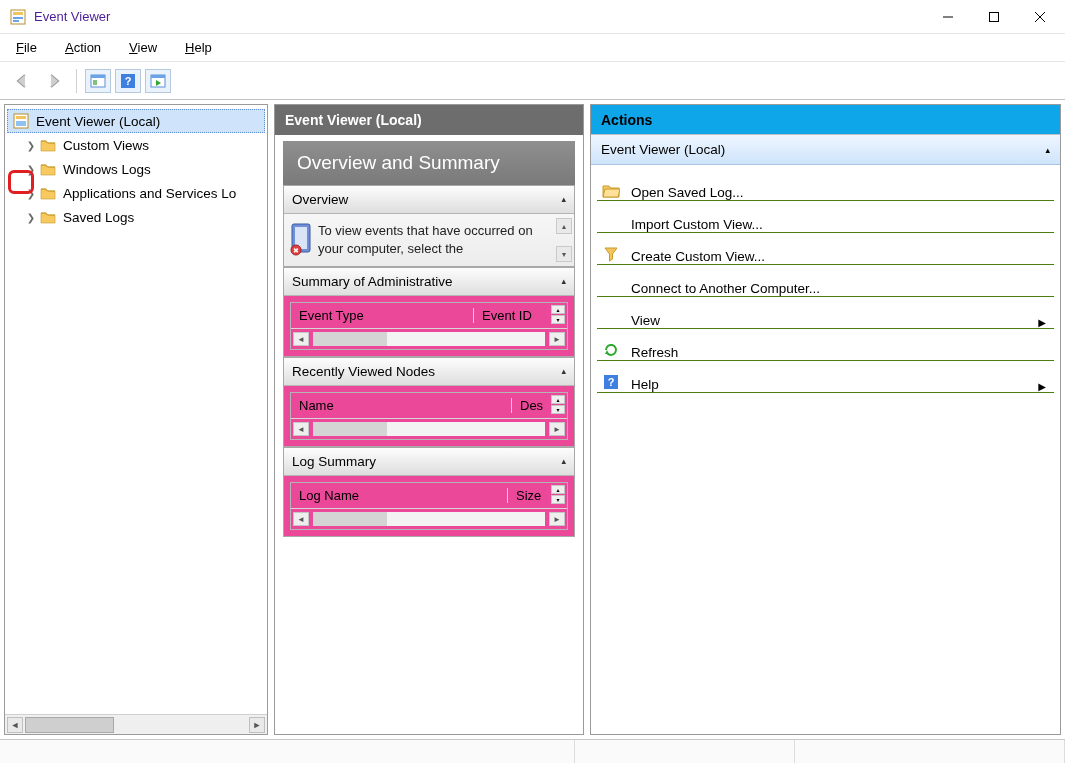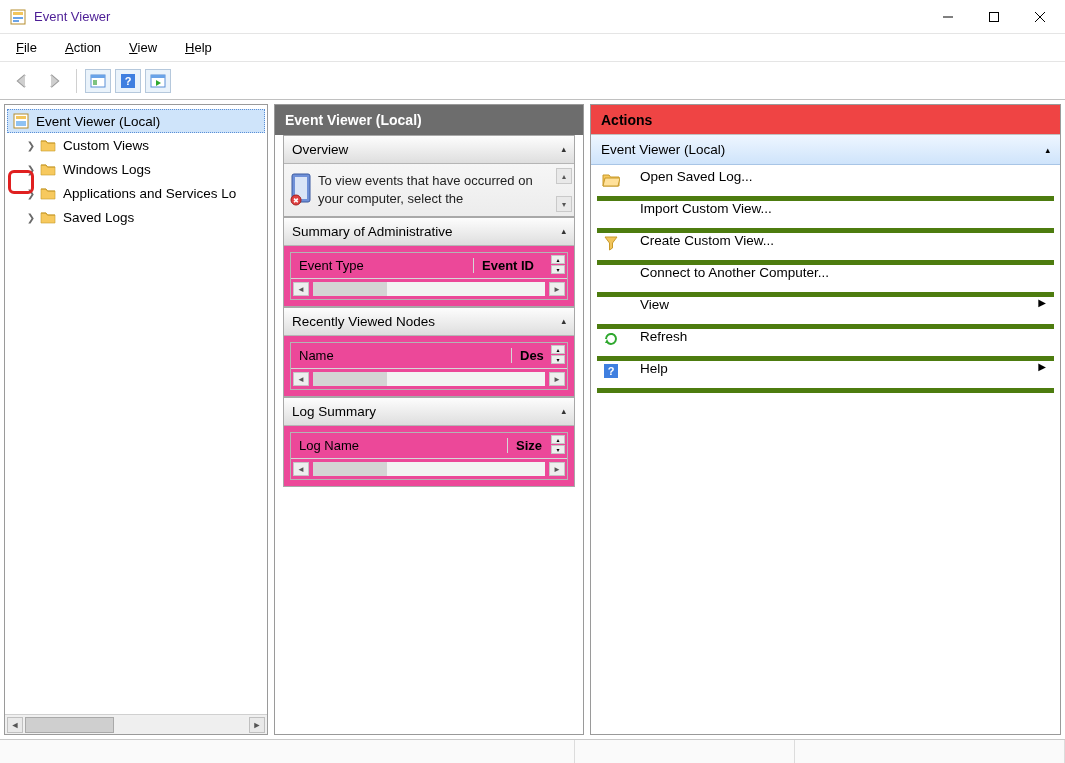--- a/index.html
+++ b/index.html
@@ -58,34 +58,34 @@
 
   .overview-body { display:flex; align-items:flex-start; background:linear-gradient(#f6f6f6,#ececec); padding:8px 4px; position:relative; }
   .overview-body .ov-icon { width:42px; display:flex; justify-content:center; }
   .overview-body .ov-text { font-size:13px; color:#222; line-height:1.35; padding-right:18px; }
   .overview-body .vscroll { position:absolute; right:2px; top:4px; bottom:4px; width:16px; display:flex; flex-direction:column; justify-content:space-between; }
   .overview-body .vscroll .ar { width:16px; height:16px; background:#e9e9e9; border:1px solid #c9c9c9; font-size:8px; display:flex; align-items:center; justify-content:center; color:#555; }
 
   .mini-table { border:1px solid #b4b4b4; }
   .mini-table .mt-head { height:26px; display:flex; align-items:center; font-size:13px; border-bottom:1px solid #d6d6d6; position:relative; padding-right:16px; }
   .mini-table .mt-head .col { padding:0 8px; }
-  .mini-table .mt-head .col + .col { border-left:1px solid #d6d6d6;font-weight:bold; }
+  .mini-table .mt-head .col + .col { border-left:1px solid #d6d6d6; }
   .mini-table .mt-head .spin { position:absolute; right:2px; top:2px; width:14px; display:flex; flex-direction:column; gap:1px; }
   .mini-table .mt-head .spin div { height:9px; background:#eee; border:1px solid #c6c6c6; font-size:6px; display:flex; align-items:center; justify-content:center; }
   .mini-table .mt-scroll { height:20px; display:flex; align-items:center; padding:2px; }
   .mini-table .mt-scroll .arrow { width:16px; height:14px; background:#eee; border:1px solid #c6c6c6; font-size:8px; display:flex; align-items:center; justify-content:center; color:#555; }
   .mini-table .mt-scroll .track { flex:1; height:14px; background:#f3f3f3; margin:0 4px; position:relative; }
   .mini-table .mt-scroll .thumb { position:absolute; left:0; top:0; height:100%; width:32%; background:#d4d4d4; }
 
   
-  .actions .header { height: 30px; display:flex; align-items:center; padding: 0 10px; font-size: 14px; font-weight: 600; border-bottom:1px solid #c0c0c0; background:#ef4444; }
+  .actions .header { height: 30px; display:flex; align-items:center; padding: 0 10px; font-size: 14px; font-weight: 600; border-bottom:1px solid #c0c0c0; background:#0ea5e9; }
   .actions .group-head { height: 30px; background: linear-gradient(#eef6ff,#cfe4fb); border-bottom:1px solid #a8c5e6; display:flex; align-items:center; padding:0 10px; font-size:13.5px; position:relative; }
   .actions .group-head .collapse { position:absolute; right:10px; font-size:9px; }
   .actions .list { padding:4px 6px; }
-  .actions .act-item { height:32px; display:flex; align-items:flex-start; font-size:13.5px; padding:0 4px; gap:19px; border-bottom:5px solid #4d7c0f; position:relative; }
+  .actions .act-item { height:32px; display:flex; align-items:flex-end; font-size:13.5px; padding:0 4px; gap:10px; border-bottom:1px solid #4d7c0f; position:relative; }
   .actions .act-item .aicon { width:20px; height:20px; display:flex; align-items:center; justify-content:center; }
   .actions .act-item .sub { position:absolute; right:8px; font-size:10px; }
 
   
   .statusbar { height:24px; border-top:1px solid #c9c9c9; background:#fafafa; display:flex; }
   .statusbar .cell { border-right:1px solid #dcdcdc; }
   .statusbar .cell:nth-child(1){ flex:1.15;} .statusbar .cell:nth-child(2){ width:220px;} .statusbar .cell:nth-child(3){ width:270px;}
 
   
   .folder-y { fill:#f7c95e; stroke:#c89a2a; stroke-width:0.6; }
@@ -226,20 +226,21 @@
       <div class="arrow">◄</div>
       <div class="track">
           <div class="thumb"></div>
         </div>
       <div class="arrow">►</div>
     </div>
   </div>
 
   <div class="pane center">
     <div class="header">Event Viewer (Local)</div>
+    <div class="subheader">Overview and Summary</div>
     <div class="inner">
 
       <div class="section">
         <div class="sec-head">
           <span>Overview</span>
           <span class="collapse">▴</span>
         </div>
         <div class="overview-body">
           <div class="ov-icon">
             <svg width="30" height="36" viewBox="0 0 30 36">

